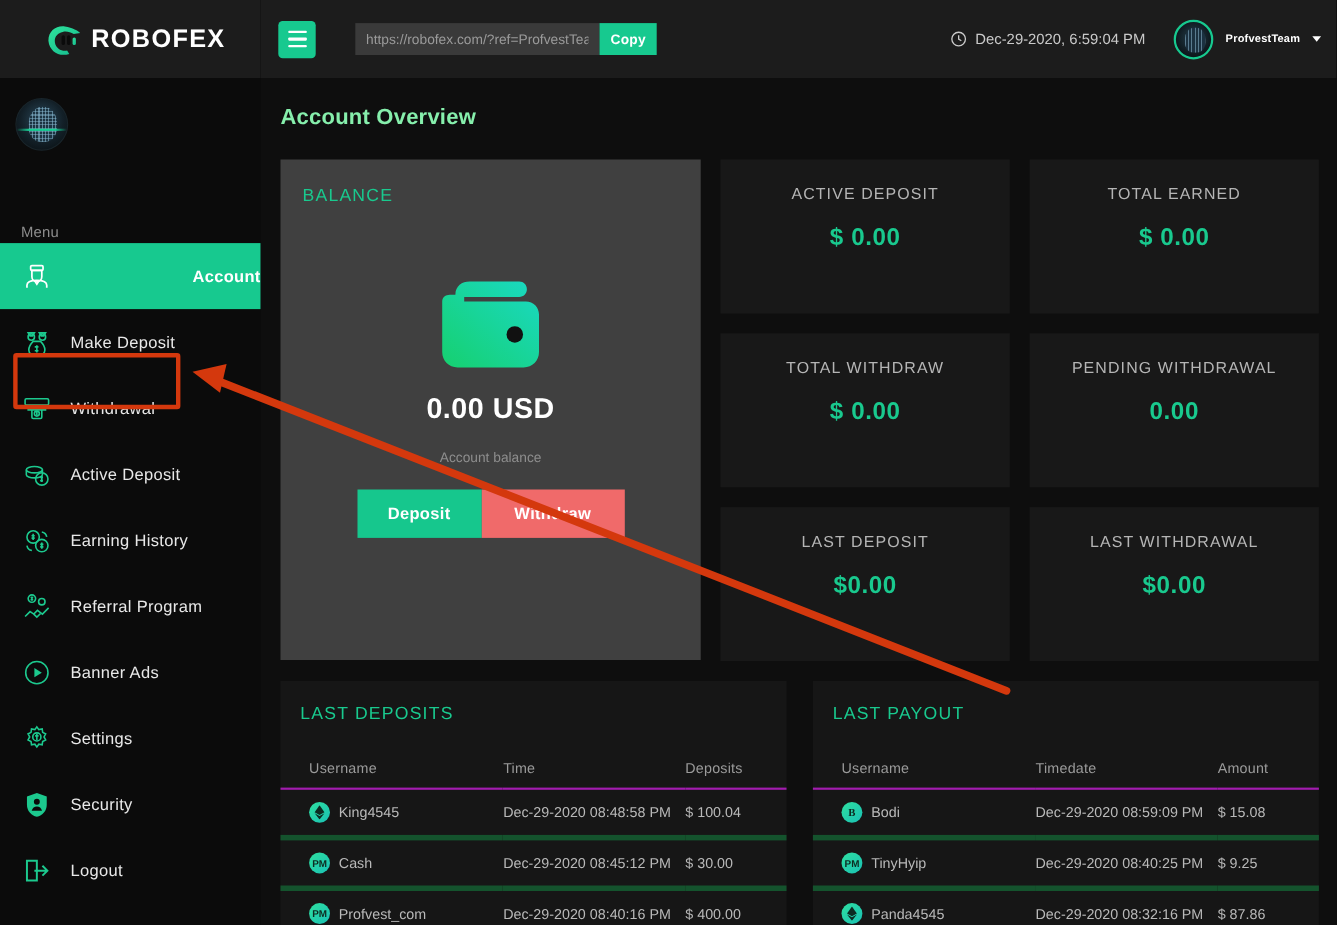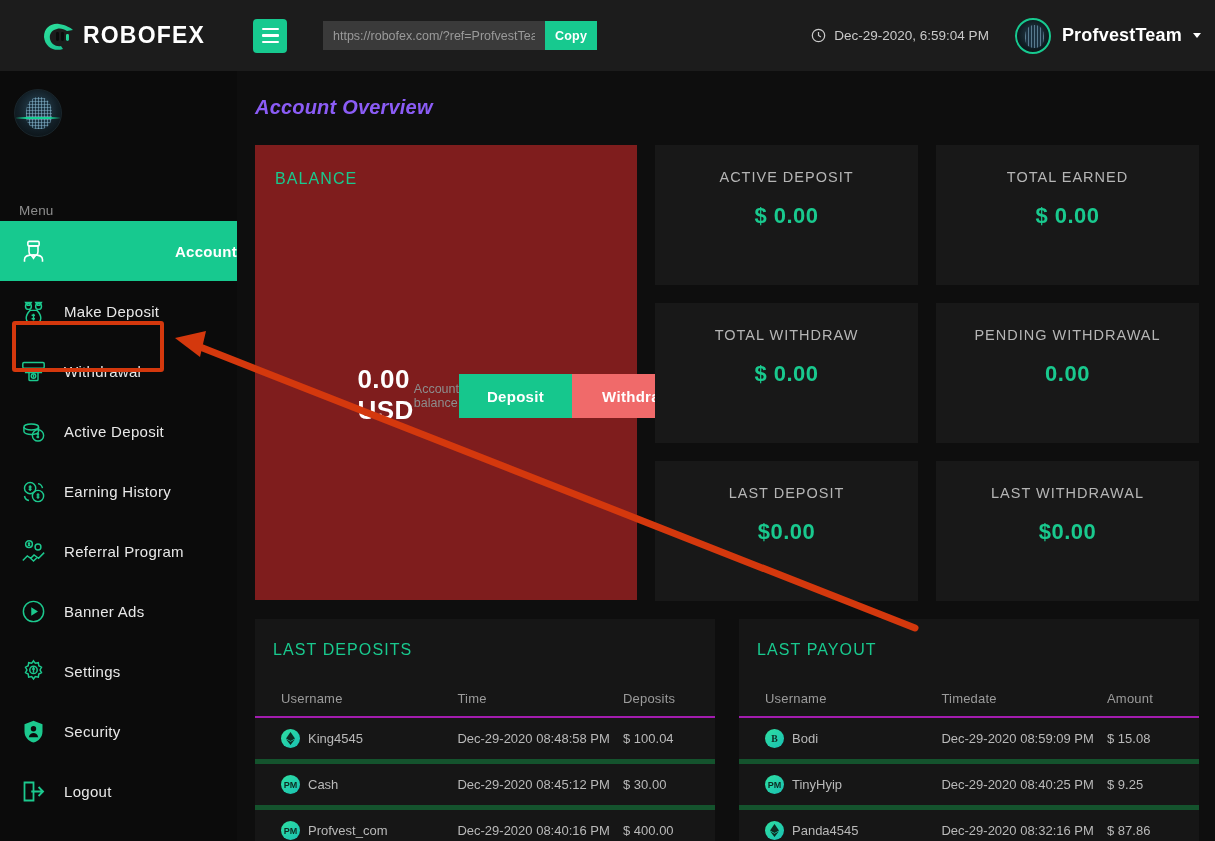--- a/index.html
+++ b/index.html
@@ -111,40 +111,39 @@
     width: 36px; height: 36px; border-radius: 50%;
     border: 2px solid #17c98f;
     background: radial-gradient(circle at 50% 45%, #26414f 0%, #101c22 60%, #060a0c 100%);
     position: relative; overflow: hidden;
   }
   .avatar-sm .head2 {
     position:absolute; left:8px; top:5px; width:19px; height:23px;
     border-radius: 48% 48% 42% 42%;
     background: repeating-linear-gradient(90deg, rgba(150,195,220,.5) 0 1px, transparent 1px 3px), #1b3140;
   }
-  .user-name { color: #ffffff; font-size: 18px; font-weight: bold; letter-spacing:.2px; }
+  .user-name { color: #ffffff; font-size: 10px; font-weight: bold; letter-spacing:.2px; }
   .caret { width:0;height:0;border-left:4.5px solid transparent;border-right:4.5px solid transparent;border-top:5.5px solid #ffffff; }
 
   .page-title {
-    color: #8b5cf6; font-size: 20px;
+    color: #86efac; font-size: 20px;
     padding: 25px 0 0 18px;
     letter-spacing: .2px;
-    font-style: italic;
   }
 
   .content { padding: 26px 16px 0 18px; }
 
   .grid-top { display: flex; gap: 18px; }
 
   .balance-card {
     width: 382px; height: 455px;
-    background: #7f1d1d;
+    background: #404040;
     padding: 25px 0 0 0;
     flex-shrink: 0;
-    display: flex; flex-direction: row; align-items: center;
+    display: flex; flex-direction: column; align-items: center;
   }
   .card-title {
     color: #19c98e; font-size: 16px; letter-spacing: 1.1px;
     align-self: flex-start; padding-left: 20px;
   }
   .wallet-ico { width: 92px; height: 82px; margin-top: 66px; display:block; }
   .balance-amount {
     color: #ffffff; font-size: 26px; font-weight: bold;
     margin-top: 20px; letter-spacing: .5px;
   }

